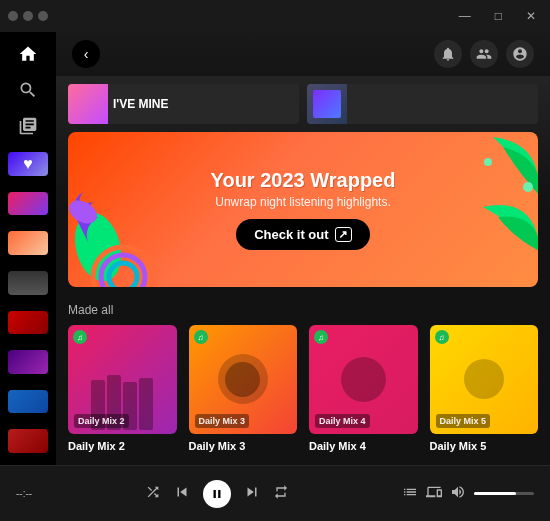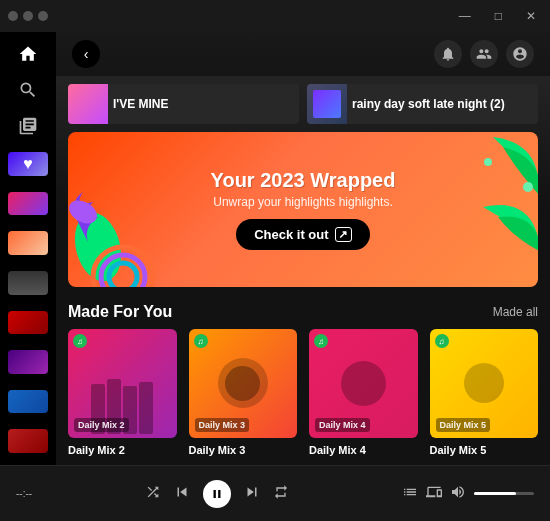--- a/index.html
+++ b/index.html
@@ -422,21 +422,20 @@
 
       <div class="recent-row">
         <div class="recent-item">
           <div class="recent-thumb pink"></div>
           <span class="recent-title">I'VE MINE</span>
         </div>
         <div class="recent-item">
           <div class="recent-thumb blue" style="background:linear-gradient(135deg,#4a4a6a,#2a3a5a);display:flex;align-items:center;justify-content:center;">
             <div style="width:28px;height:28px;background:linear-gradient(135deg,#7b2fff,#4d79ff);border-radius:2px;"></div>
           </div>
-          <span class="recent-title">rainy day soft late night (2)</span>
         </div>
       </div>
 
       <div class="wrapped-banner">
 
         <svg class="svg-left" viewBox="0 0 130 130" xmlns="http://www.w3.org/2000/svg">
 
           <ellipse cx="35" cy="85" rx="22" ry="35" fill="#00e676" transform="rotate(-15 35 85)"></ellipse>
 
           <path d="M15 60 Q5 40 20 30 Q10 45 30 40 Q15 55 35 55 Q20 65 25 80Z" fill="#7c3aed"></path>
@@ -455,30 +454,29 @@
 
           <path d="M70 80 Q115 70 125 110 Q95 95 70 80Z" fill="#00e676"></path>
           <path d="M85 90 Q125 85 128 125 Q100 110 85 90Z" fill="#00c853"></path>
 
           <circle cx="75" cy="35" r="4" fill="#69f0ae"></circle>
           <circle cx="115" cy="60" r="5" fill="#69f0ae"></circle>
         </svg>
 
         <div class="banner-text">
           <div class="banner-title">Your 2023 Wrapped</div>
-          <div class="banner-subtitle">Unwrap your highlights highlights.</div>
+          <div class="banner-subtitle">Unwrap night listening highlights.</div>
           <button class="banner-btn">
             <span>Check it out</span>
             <span class="external-icon">↗</span>
           </button>
         </div>
       </div>
 
       <div class="section-header">
-        <span class="section-title">Made For You</span>
         <span class="show-all">Made all</span>
       </div>
 
       <div class="mixes-row">
 
         <div class="mix-card">
           <div class="mix-thumb">
             <div class="mix-thumb-inner mix2-bg">
 
               <div style="width:100%;height:100%;display:flex;align-items:flex-end;justify-content:center;padding-bottom:4px;">

